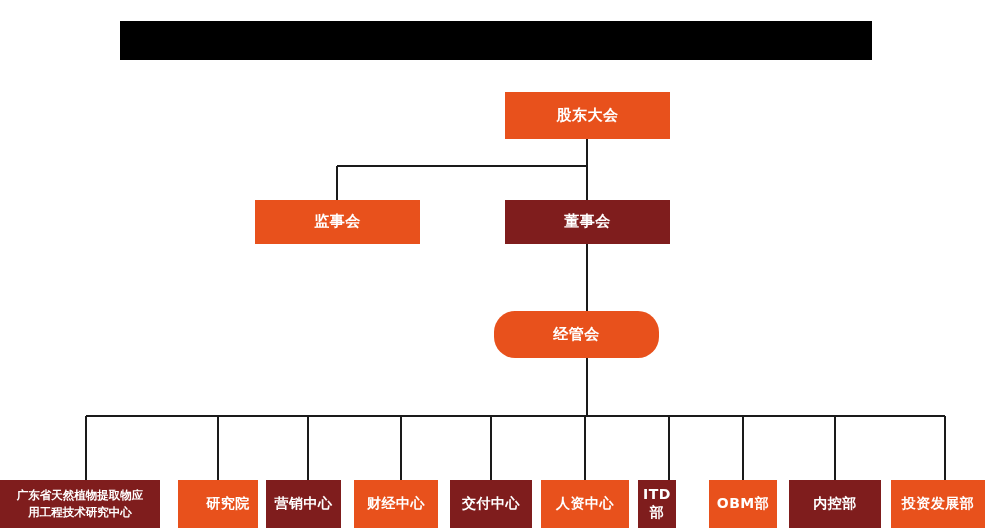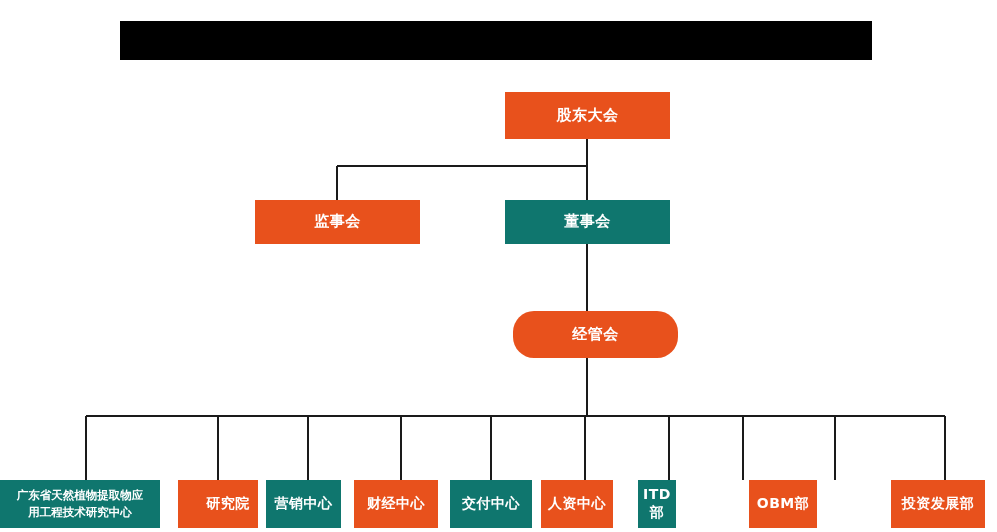--- a/index.html
+++ b/index.html
@@ -50,21 +50,21 @@
     display: flex;
     align-items: center;
     justify-content: center;
     text-align: center;
     color: #ffffff;
     font-weight: bold;
     line-height: 1.28;
     letter-spacing: 0.5px;
   }
   .node.dark  { background: #E8511C; }
-  .node.light { background: #0f766e; }
+  .node.light { background: #7f1d1d; }
 
   
   .lvl-top    { width: 165px; height: 47px; font-size: 15px; }
   .lvl-mid    { width: 165px; height: 44px; font-size: 15px; }
   .lvl-mgmt   { width: 165px; height: 47px; font-size: 15px; }
 
   
   .dept {
     height: 48px;
     font-size: 14px;
@@ -109,35 +109,36 @@
       <line x1="945" y1="416" x2="945" y2="480"></line>
     </g>
   </svg>
 
   <div class="node dark lvl-top" style="left:505px; top:92px;">股东大会</div>
 
   <div class="node dark lvl-mid" style="left:255px; top:200px;">监事会</div>
 
   <div class="node light lvl-mid" style="left:505px; top:200px;">董事会</div>
 
-  <div class="node dark lvl-mgmt" style="left:513px; top:311px;border-radius:21px;">经管会</div>
+  <div class="node dark lvl-mgmt" style="left:494px; top:311px;border-radius:21px;">经管会</div>
 
   <div class="node light dept wide-multiline" style="left: 0px; top: 480px; width: 160px; white-space: pre-line;">广东省天然植物提取物应
 用工程技术研究中心</div>
 
   <div class="node dark dept" style="left:178px; top:480px; width:80px;padding-left:20px;">研究院</div>
 
   <div class="node light dept" style="left:266px; top:480px; width:75px;">营销中心</div>
 
   <div class="node dark dept" style="left:354px; top:480px; width:84px;">财经中心</div>
 
   <div class="node light dept" style="left:450px; top:480px; width:82px;">交付中心</div>
 
-  <div class="node dark dept" style="left:541px; top:480px; width:72px;text-align:center;">人资中心</div>
+  <div class="node dark dept" style="left:541px; top:480px; width:88px;text-align:center;">人资中心</div>
 
   <div class="node light dept" style="left:638px; top:480px; width:38px;">ITD部</div>
 
-  <div class="node dark dept" style="left:749px; top:480px; width:68px;">OBM部</div>
+  <div class="node dark dept" style="left:709px; top:480px; width:68px;">OBM部</div>
 
+  <div class="node light dept" style="left:789px; top:480px; width:92px;">内控部</div>
 
   <div class="node dark dept" style="left:891px; top:480px; width:94px;">投资发展部</div>
 
 </div>
 
 </body></html>

